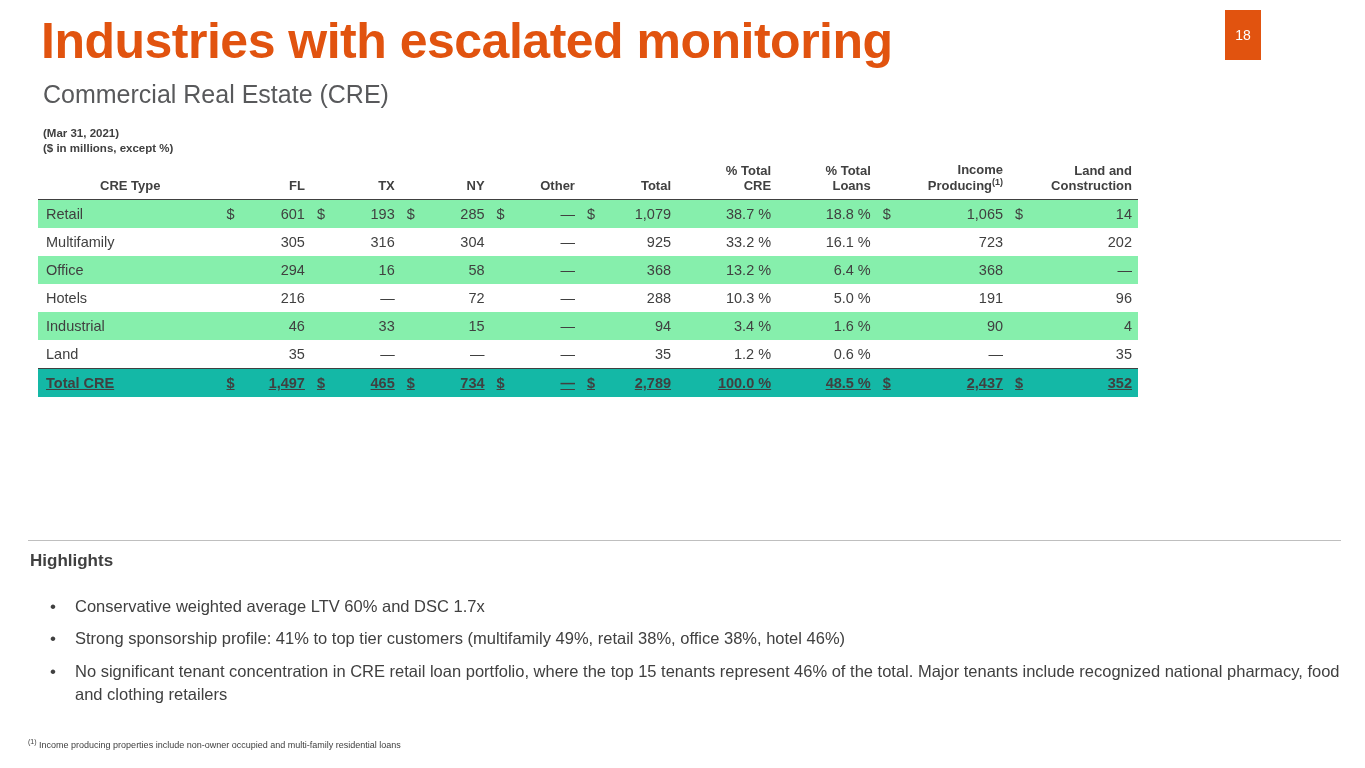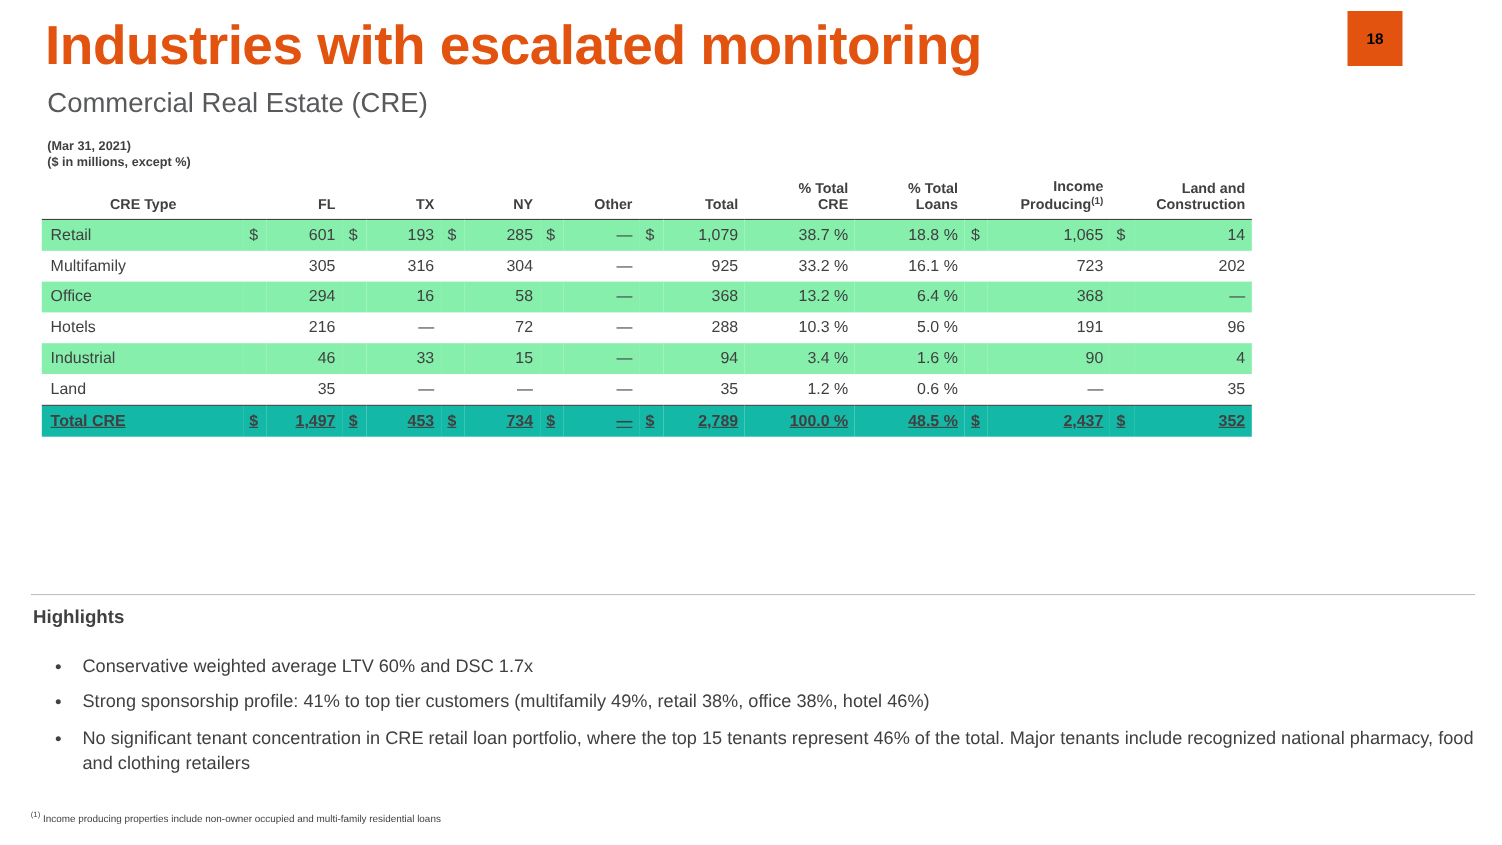--- a/index.html
+++ b/index.html
@@ -15,25 +15,25 @@
   .slide {
     position: relative;
     width: 1365px;
     height: 768px;
     overflow: hidden;
   }
   .page-badge {
     position: absolute;
     top: 10px;
     left: 1225px;
-    width: 50px;
+    width: 36px;
     height: 50px;
     background: #e1530f;
-    color: #000000;
-    font-weight: bold;
+    color: #ffffff;
+    font-weight: normal;
     font-size: 14px;
     display: flex;
     align-items: center;
     justify-content: center;
   }
   .title {
     position: absolute;
     left: 41px;
     top: 14px;
     font-size: 50px;
@@ -309,21 +309,21 @@
         <td class="cur"></td>
         <td class="num">—</td>
         <td class="cur"></td>
         <td class="num">35</td>
       </tr>
       <tr class="total">
         <td class="lbl">Total CRE</td>
         <td class="cur">$</td>
         <td class="num">1,497</td>
         <td class="cur">$</td>
-        <td class="num">453</td>
+        <td class="num">465</td>
         <td class="cur">$</td>
         <td class="num">734</td>
         <td class="cur">$</td>
         <td class="num">—</td>
         <td class="cur">$</td>
         <td class="num">2,789</td>
         <td class="num">100.0 %</td>
         <td class="num">48.5 %</td>
         <td class="cur">$</td>
         <td class="num">2,437</td>

